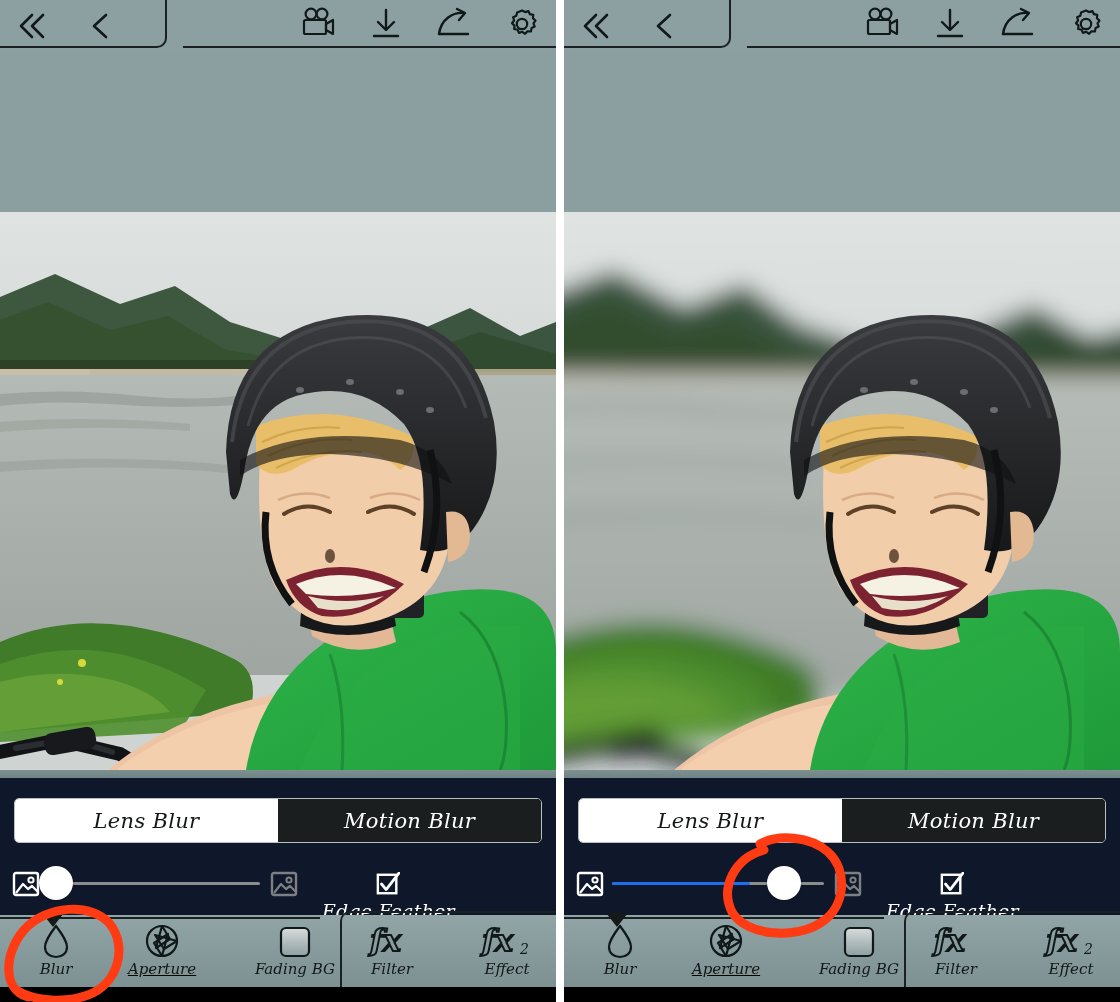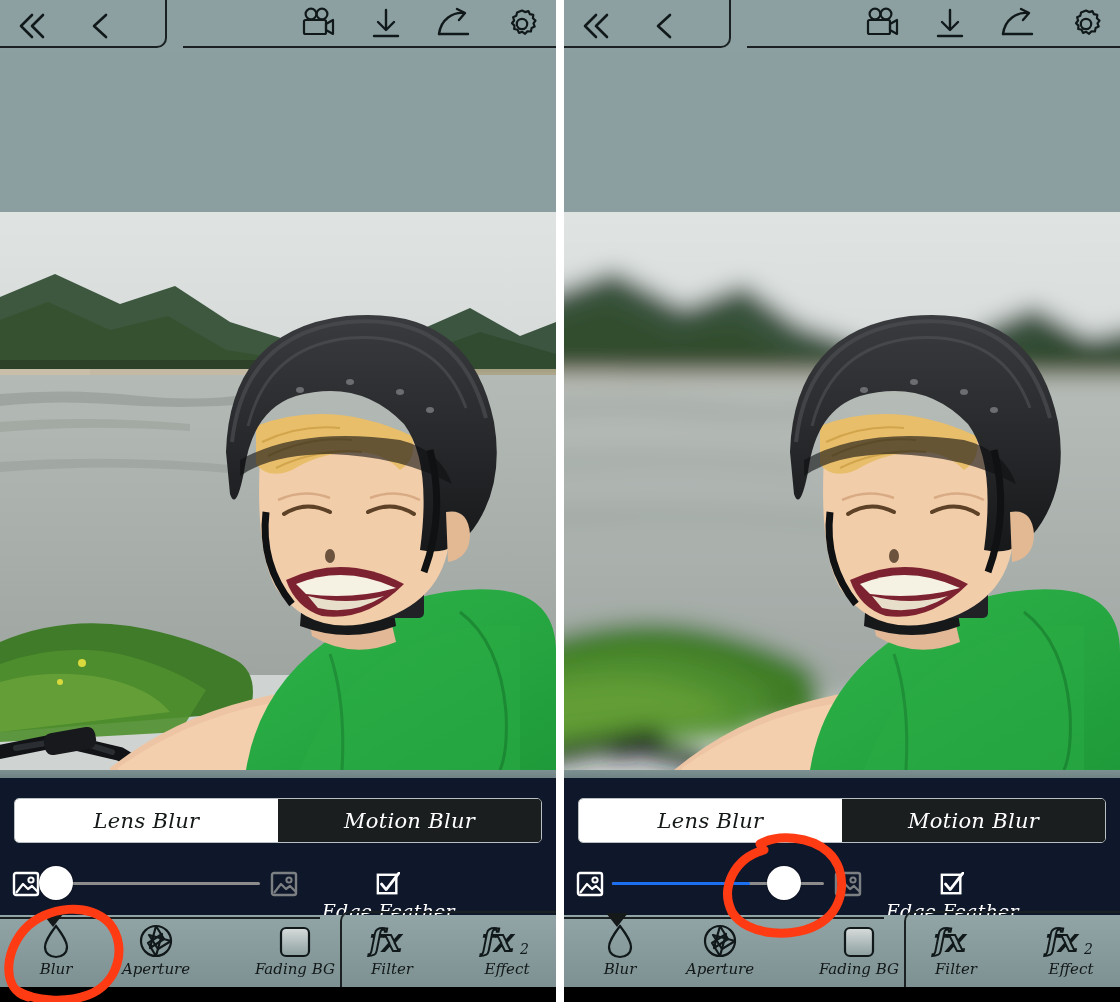--- a/index.html
+++ b/index.html
@@ -200,21 +200,21 @@
     display: flex; align-items: flex-end; justify-content: center;
   }
   .bn-label {
     font-family: "DejaVu Serif", serif;
     font-style: italic;
     font-size: 15px;
     color: #121718;
     margin-top: 1px;
   }
   .bn-blur    { left: 4px; }
-  .bn-aper    { left: 104px; }
+  .bn-aper    { left: 110px; text-decoration: underline; }
   .bn-fade    { left: 243px; }
   .bn-filter  { left: 340px; }
   .bn-effect  { left: 455px; }
 
   .sel-arrow {
     position: absolute;
     left: 42px; top: 913px;
     width: 0; height: 0;
     border-left: 11px solid transparent;
     border-right: 11px solid transparent;

